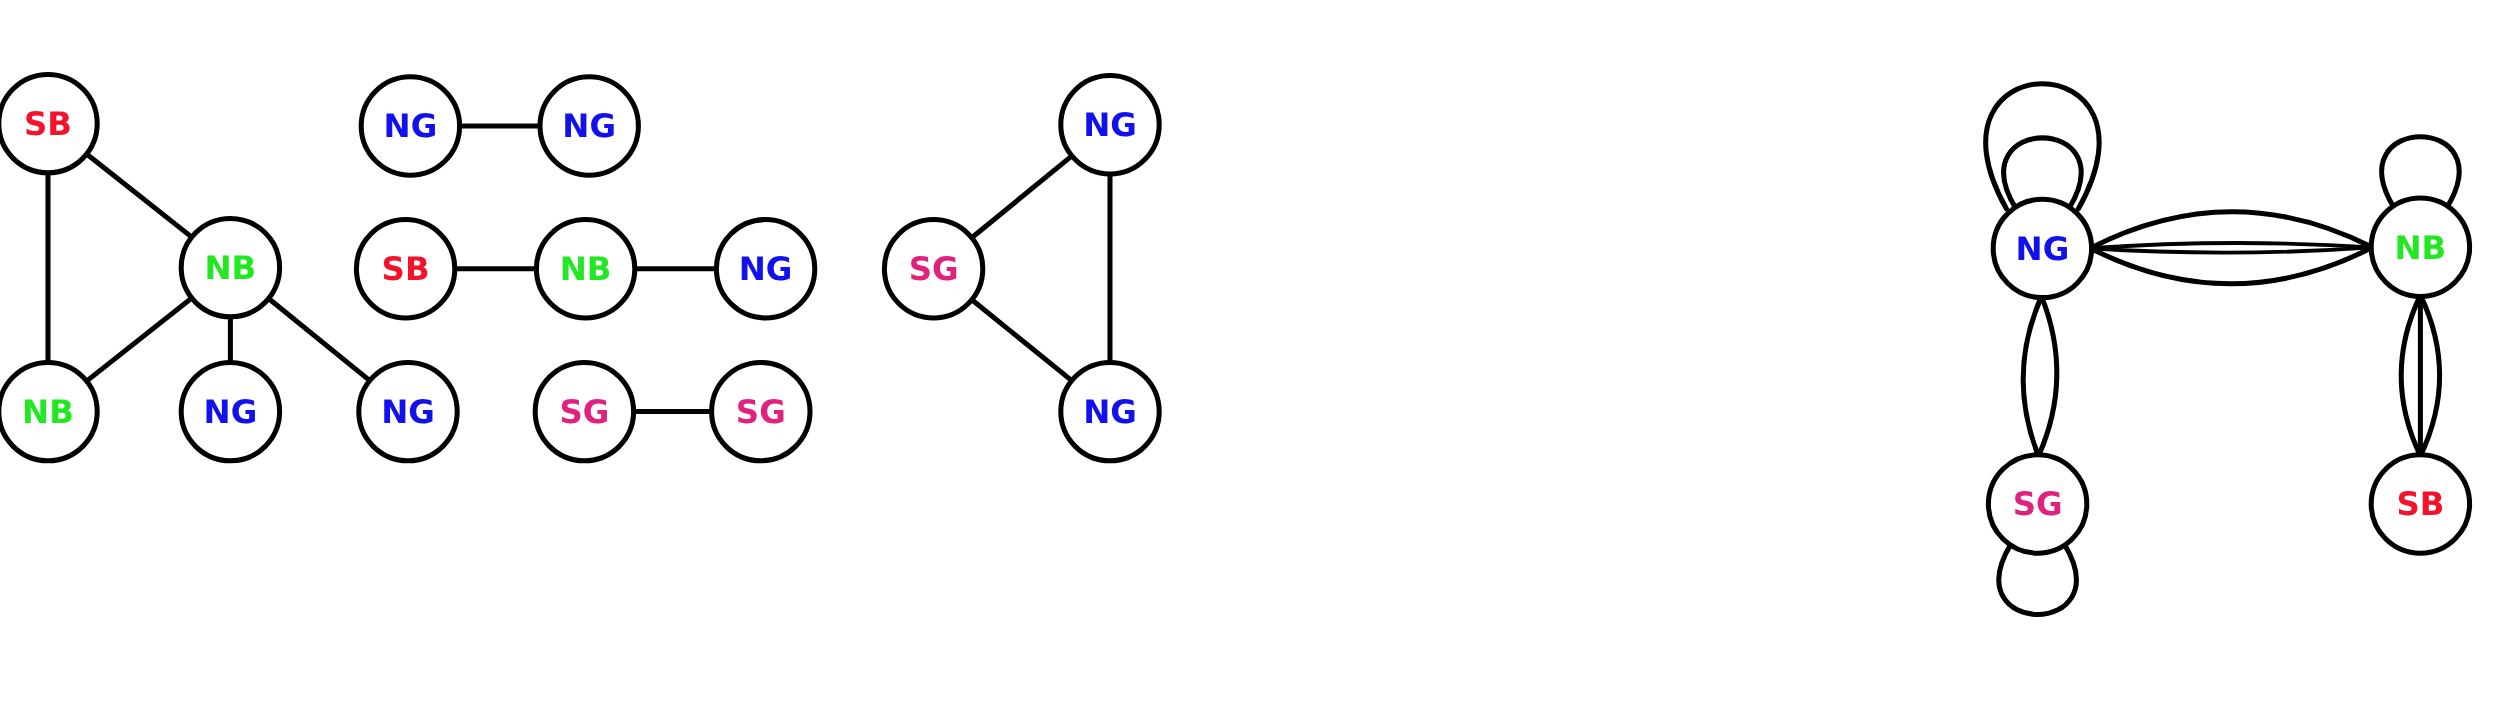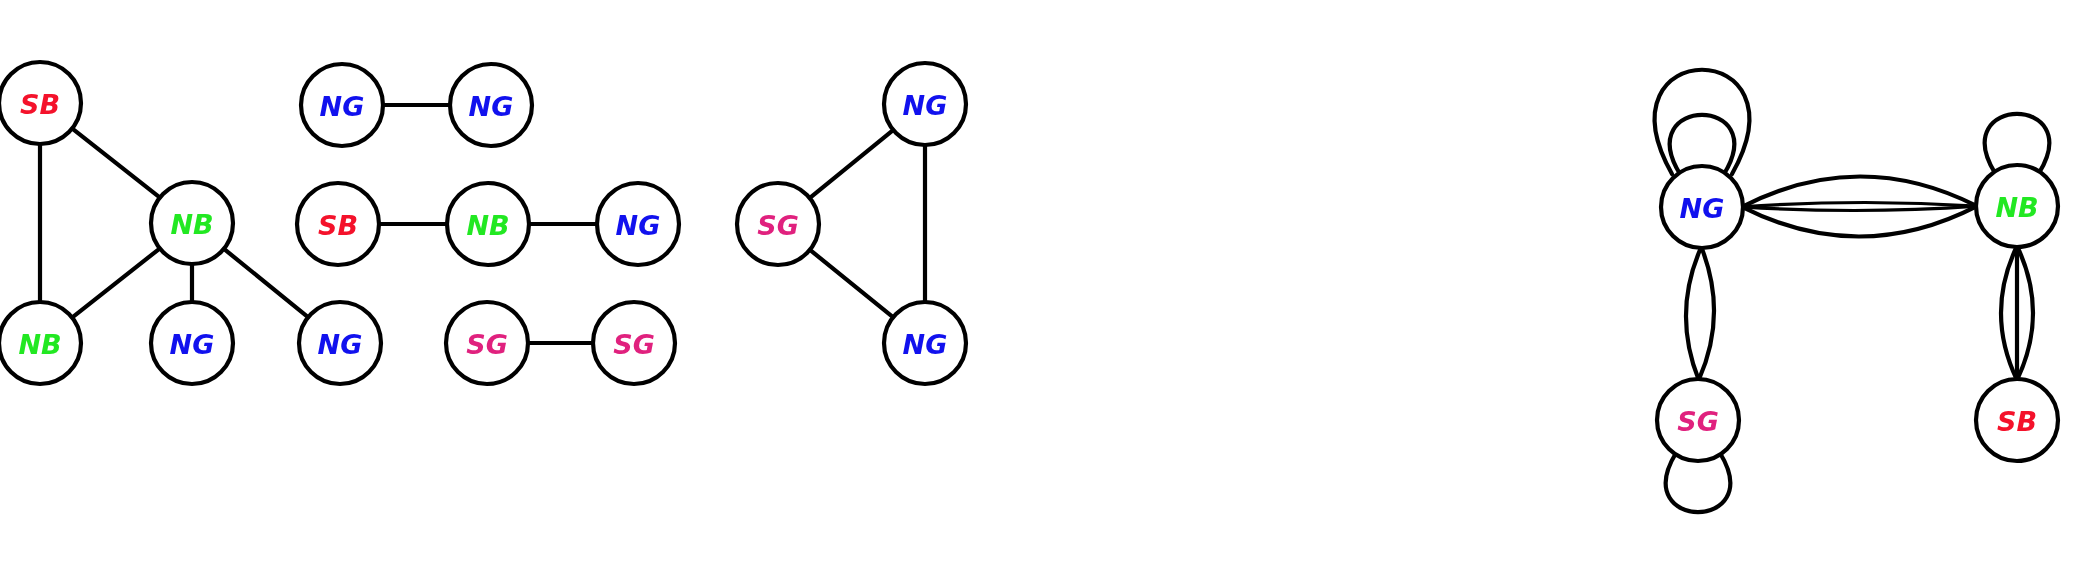--- a/index.html
+++ b/index.html
@@ -11,21 +11,20 @@
     width: 2083px;
     height: 588px;
     overflow: hidden;
     font-family: "DejaVu Sans", sans-serif;
   }
   #canvas-root {
     position: relative;
     width: 2083px;
     height: 588px;
     background: #ffffff;
-    font-style: italic;
   }
   svg#graph-canvas {
     display: block;
     width: 2083px;
     height: 588px;
   }
   .node-circle {
     fill: #ffffff;
     stroke: #000000;
     stroke-width: 4.2;

